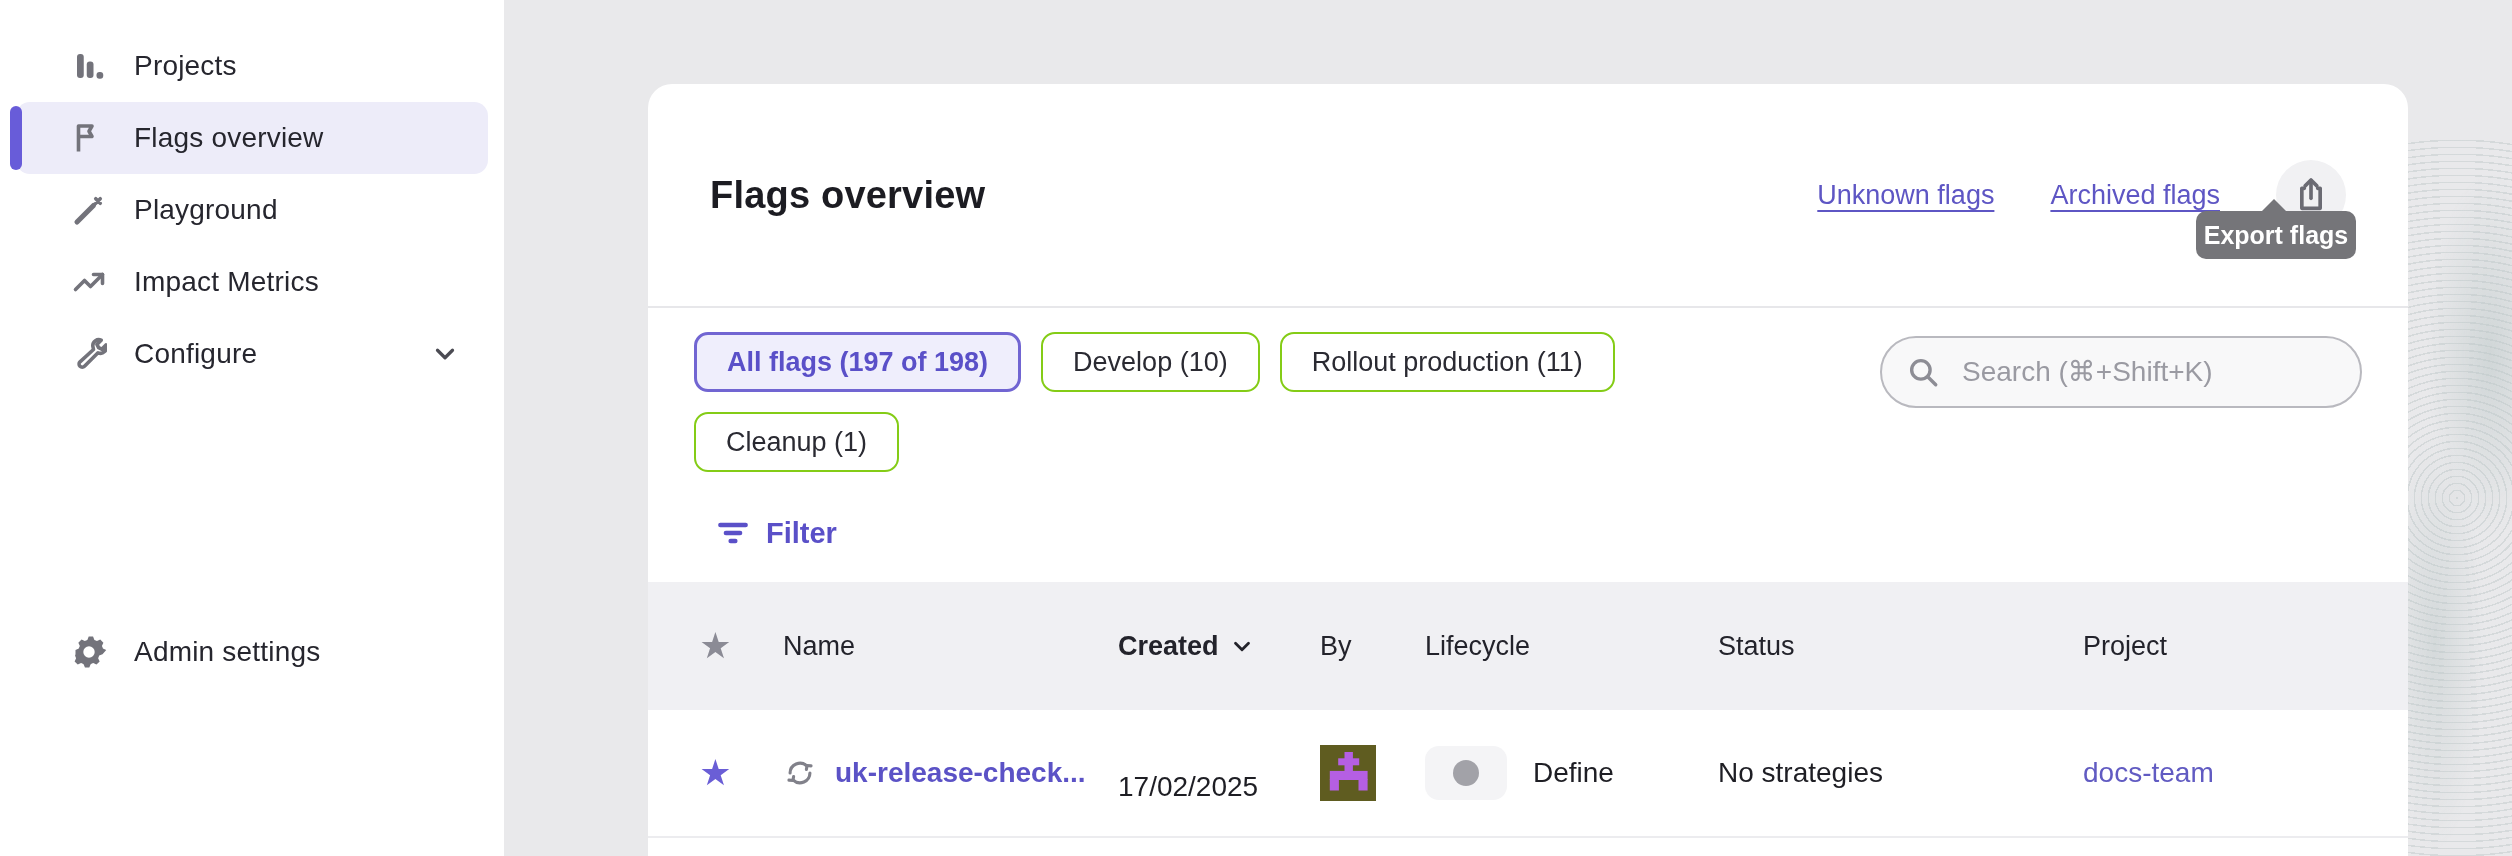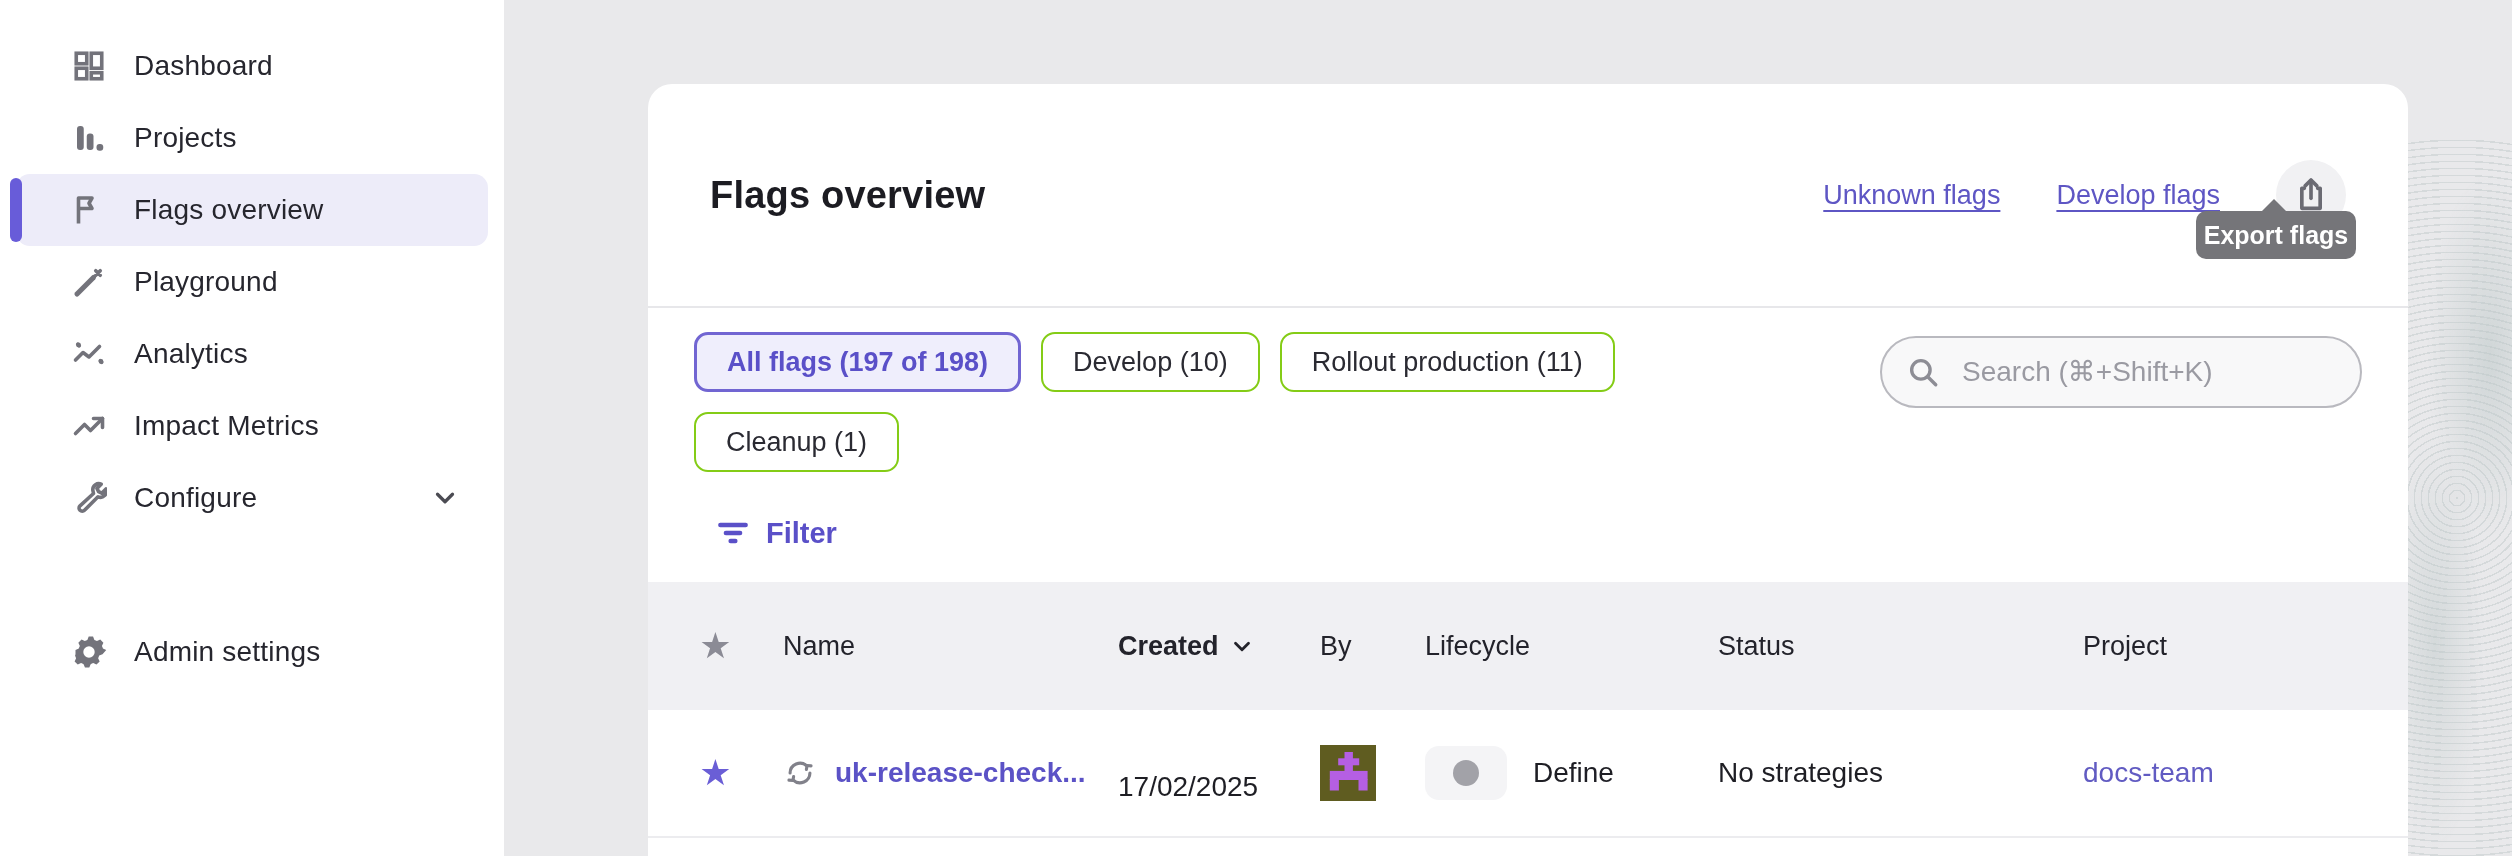--- a/index.html
+++ b/index.html
@@ -77,31 +77,20 @@
   .tooltip::before { content:""; position:absolute; left:64px; top:-12px; border:14px solid transparent; border-bottom-color:#757579; border-top:none; }
 </style>
 </head>
 <body>
 
 <div class="app">
 
   <aside class="sidebar">
     <nav class="nav">
 
-      <div class="nav-item">
-        <span class="nicon">
-          <svg width="36" height="36" viewBox="0 0 24 24" fill="none" stroke="currentColor" stroke-width="2.4">
-              <rect x="3.5" y="3.5" width="7" height="7"></rect>
-              <rect x="13.5" y="3.5" width="7" height="10"></rect>
-              <rect x="3.5" y="13.5" width="7" height="7"></rect>
-              <rect x="13.5" y="16.5" width="7" height="4"></rect>
-            </svg>
-        </span>
-        <span class="nlabel">Dashboard</span>
-      </div>
 
       <div class="nav-item">
         <span class="nicon">
           <svg width="36" height="36" viewBox="0 0 24 24" fill="currentColor">
               <rect x="4" y="4" width="4.5" height="16" rx="2"></rect>
               <rect x="10.5" y="9" width="4.5" height="11" rx="2"></rect>
               <rect x="17" y="16" width="4.5" height="4.5" rx="2"></rect>
             </svg>
         </span>
         <span class="nlabel">Projects</span>
@@ -119,30 +108,20 @@
       <div class="nav-item">
         <span class="nicon">
           <svg width="36" height="36" viewBox="0 0 24 24" fill="none" stroke="currentColor" stroke-width="2.4" stroke-linecap="round">
               <path d="M4 20L15 9" stroke-width="3.4"></path>
               <path d="M16.5 4.5l3 3M19.5 4.5l-3 3"></path>
             </svg>
         </span>
         <span class="nlabel">Playground</span>
       </div>
 
-      <div class="nav-item">
-        <span class="nicon">
-          <svg width="36" height="36" viewBox="0 0 24 24" fill="none" stroke="currentColor" stroke-width="2.4" stroke-linecap="round" stroke-linejoin="round">
-              <path d="M3 16l5-5 4 3 7-7"></path>
-              <path d="M5 6v0M20 17v0" stroke-width="3.2"></path>
-              <path d="M4.5 5.5l1 1M19.5 16.5l1 1"></path>
-            </svg>
-        </span>
-        <span class="nlabel">Analytics</span>
-      </div>
 
       <div class="nav-item">
         <span class="nicon">
           <svg width="36" height="36" viewBox="0 0 24 24" fill="none" stroke="currentColor" stroke-width="2.4" stroke-linecap="round" stroke-linejoin="round">
               <path d="M3 17l6-6 4 4 8-8"></path>
               <path d="M15 7h6v6"></path>
             </svg>
         </span>
         <span class="nlabel">Impact Metrics</span>
       </div>
@@ -177,21 +156,21 @@
 
   <div class="main">
     <div class="bg-texture"></div>
 
     <div class="card">
 
       <div class="card-header">
         <h1 class="page-title">Flags overview</h1>
         <div class="header-right">
           <a class="hlink">Unknown flags</a>
-          <a class="hlink">Develop flags</a>
+          <a class="hlink">Archived flags</a>
           <button class="export-btn">
             <span>
               <svg width="40" height="40" viewBox="0 0 24 24" fill="none" stroke="currentColor" stroke-width="2.2" stroke-linecap="round" stroke-linejoin="round">
                   <path d="M8 8H6.5v12h11V8H16"></path>
                   <path d="M12 14V3.5"></path>
                   <path d="M8.5 6.5L12 3l3.5 3.5"></path>
                 </svg>
             </span>
           </button>
         </div>

